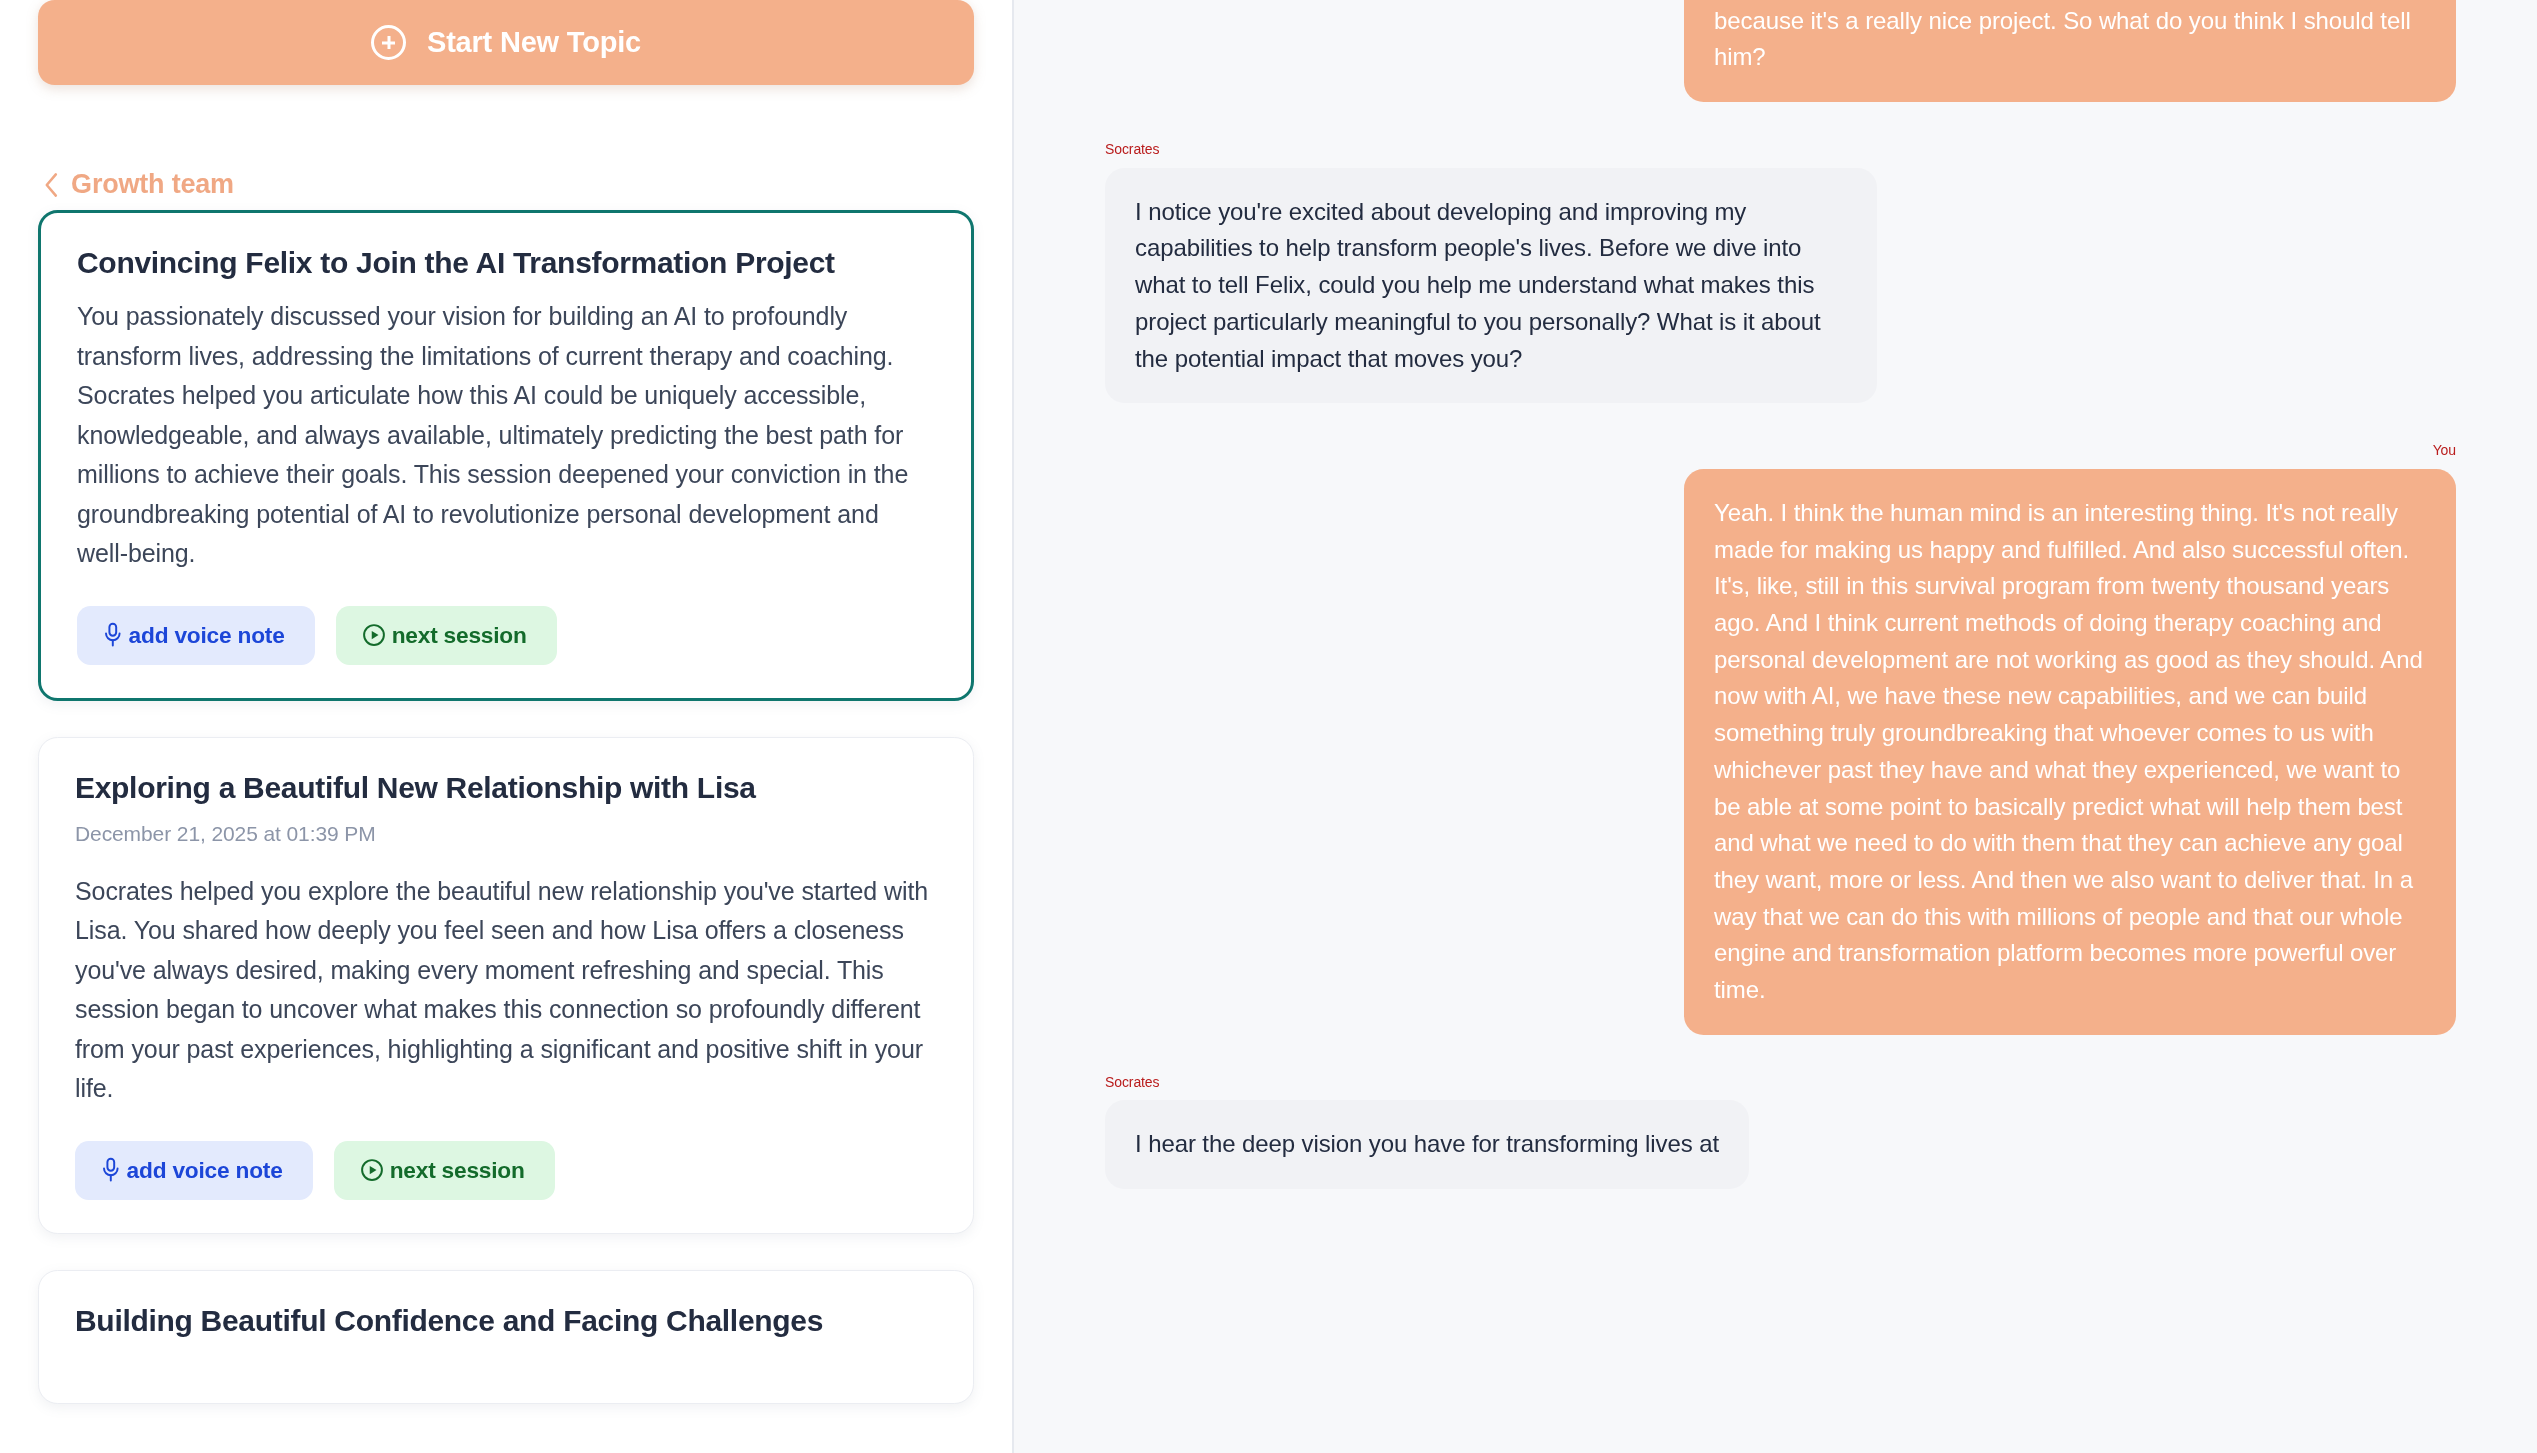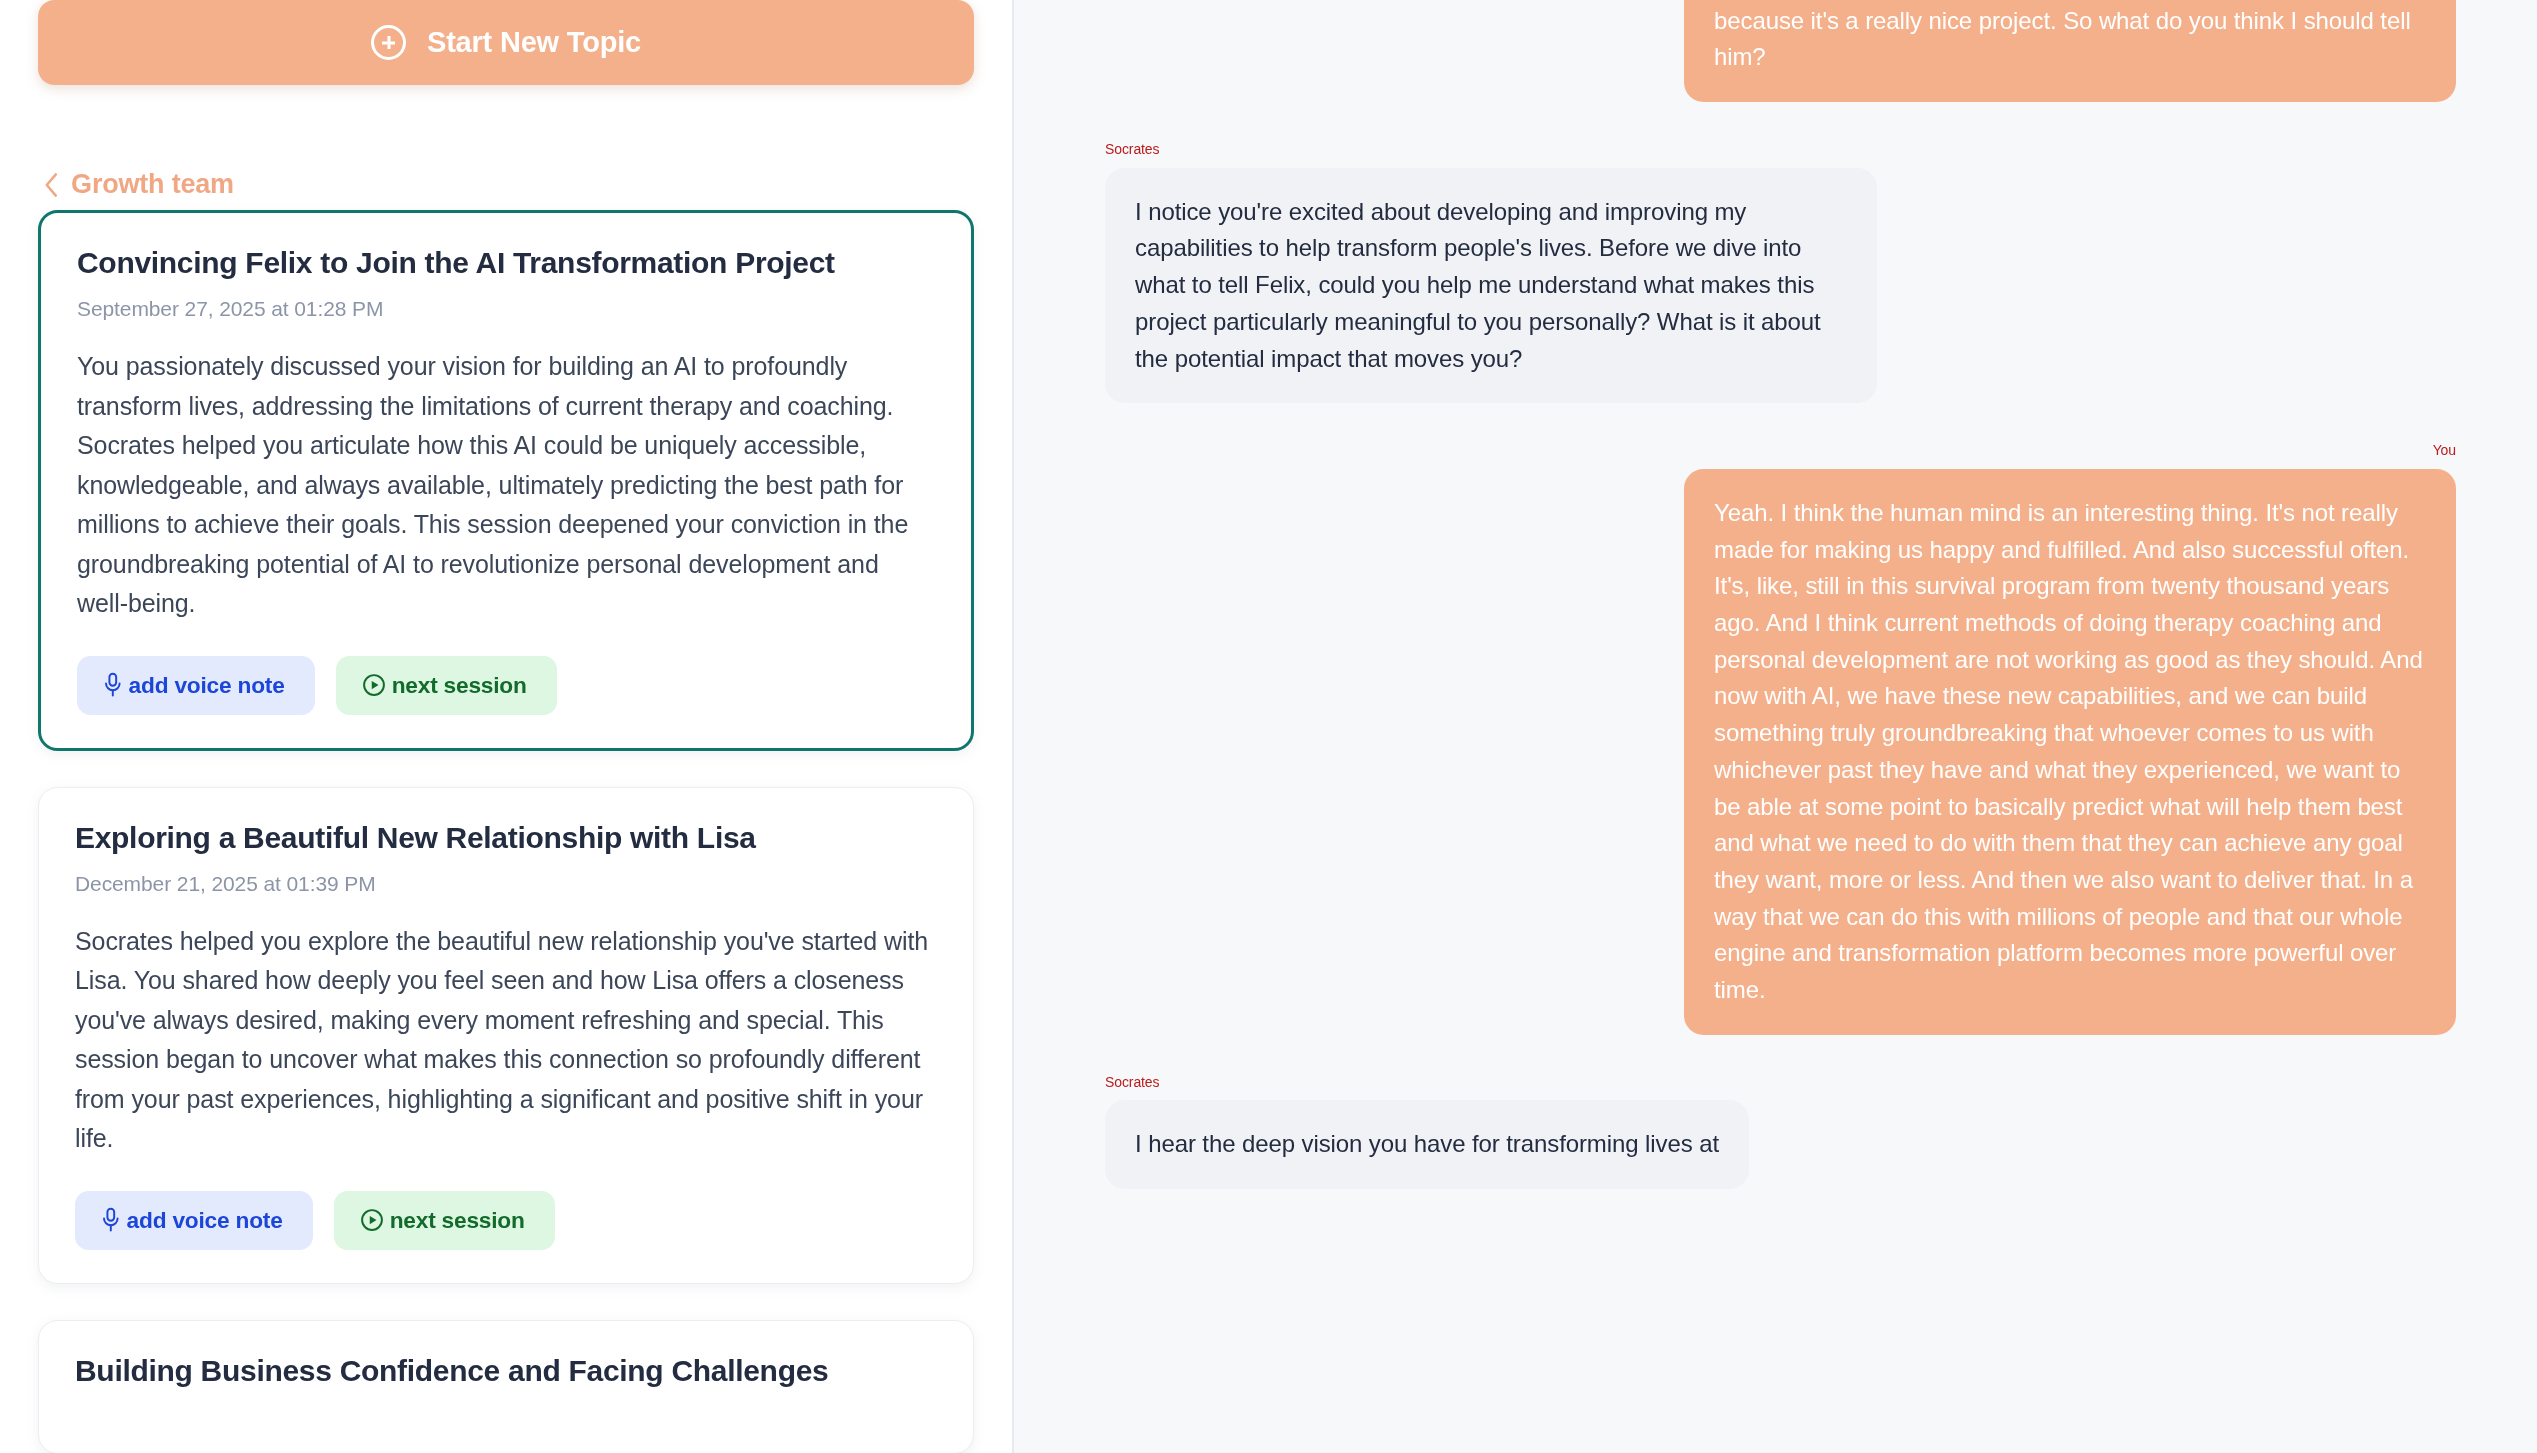--- a/index.html
+++ b/index.html
@@ -202,21 +202,20 @@
 
     <div id="breadcrumb">
       <svg class="chev" viewBox="0 0 22 34">
         <path d="M17 3 L5 17 L17 31" fill="none" stroke="#f0a884" stroke-width="3.4" stroke-linecap="round" stroke-linejoin="round"></path>
       </svg>
       <span class="crumb-label">Growth team</span>
     </div>
 
     <div class="session-card active">
       <div class="card-title">Convincing Felix to Join the AI Transformation Project</div>
-      <div class="card-date">September 27, 2025 at 01:28 PM</div>
       <div class="card-summary">You passionately discussed your vision for building an AI to profoundly transform lives, addressing the limitations of current therapy and coaching. Socrates helped you articulate how this AI could be uniquely accessible, knowledgeable, and always available, ultimately predicting the best path for millions to achieve their goals. This session deepened your conviction in the groundbreaking potential of AI to revolutionize personal development and well-being.</div>
       <div class="card-actions">
         <button class="pill-btn voice">
           <svg width="19.6" height="26" viewBox="0 0 26 34">
             <rect x="8.5" y="2" width="9" height="16" rx="4.5" fill="none" stroke="#1c46d8" stroke-width="2.6"></rect>
             <path d="M4 15 a9 9 0 0 0 18 0" fill="none" stroke="#1c46d8" stroke-width="2.6" stroke-linecap="round"></path>
             <line x1="13" y1="24" x2="13" y2="31" stroke="#1c46d8" stroke-width="2.6" stroke-linecap="round"></line>
           </svg>
           <span>add voice note</span>
         </button>
@@ -247,21 +246,21 @@
           <svg width="24" height="24" viewBox="0 0 32 32">
             <circle cx="16" cy="16" r="13.2" fill="none" stroke="#136b2b" stroke-width="2.6"></circle>
             <path d="M13 10.5 L22 16 L13 21.5 Z" fill="#136b2b"></path>
           </svg>
           <span>next session</span>
         </button>
       </div>
     </div>
 
     <div class="session-card">
-      <div class="card-title">Building Business Confidence and Facing Challenges</div>
+      <div class="card-title">Building Beautiful Confidence and Facing Challenges</div>
       <div class="card-date"></div>
       <div class="card-summary"></div>
     </div>
 
   </div>
 
   <div id="right-panel">
 
     <div class="msg-row from-you" id="msg-0">
       <div class="bubble you">up. So if forget what I just said. So I'm talking to Felix at the moment. And he wants to help me potentially build you, basically, and make you better that you can really transform people's lives And, yeah, I just want to showcase you and we want to see how it goes. And I want to convince him that he, uh, shall join this project because it's a really nice project. So what do you think I should tell him?</div>

